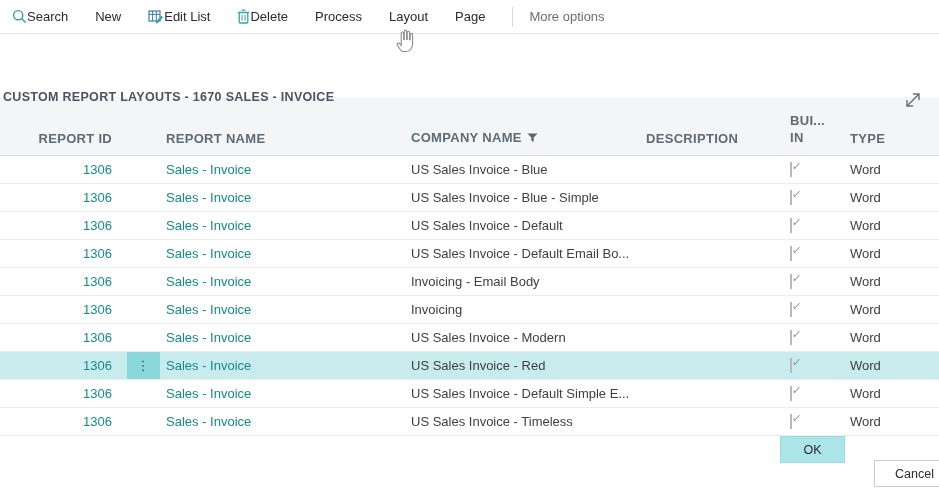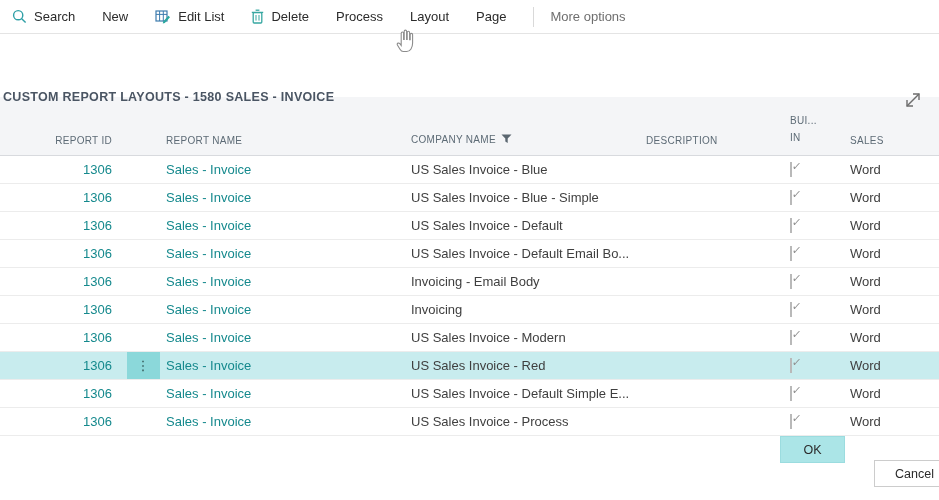--- a/index.html
+++ b/index.html
@@ -16,21 +16,20 @@
     height: 34px;
     display: flex;
     align-items: center;
     padding-left: 12px;
     border-bottom: 1px solid #e4e4e4;
     background: #fff;
   }
   .tb-item {
     display: flex;
     align-items: center;
-    gap: 7px;
     font-size: 13px;
     color: #2b2b2b;
     margin-right: 27px;
     cursor: pointer;
     white-space: nowrap;
   }
   .tb-item svg { display: block; }
   .tb-sep {
     width: 1px; height: 20px;
     background: #d9d9d9;
@@ -74,26 +73,27 @@
     grid-template-columns: 120px 46px 244px 235px 143px 57px 1fr;
     align-items: center;
   }
   .grid-header {
     height: 59px;
     background: #f4f5f7;
     border-bottom: 1px solid #d8dade;
     align-items: end;
   }
   .hcell {
-    font-size: 10px;
+    font-size: 13px;
     color: #5d6b76;
     letter-spacing: 0.3px;
     padding-bottom: 9px;
     white-space: nowrap;
     overflow: hidden;
+    font-weight: bold;
   }
   .hcell.right { text-align: right; padding-right: 8px; padding-left: 16px; }
   .hcell.pad1 { padding-left: 1px; }
   .hcell.pad2 { padding-left: 2px; }
   .hcell.pad5 { padding-left: 5px; }
   .hcell .funnel { margin-left: 5px; vertical-align: -1px; }
   .hcell .two-line { display: block; line-height: 17px; }
 
   .body-row {
     height: 28px;
@@ -222,21 +222,21 @@
   </div>
 </div>
 
 <div class="hand-cursor">
   <svg width="20" height="26" viewBox="0 0 20 26">
     <path d="M7.2 24.5 c-1.6 0-2.4-1-3.2-2.3 l-2.6-4.2 c-.5-.8-.1-1.7.8-1.9.6-.1 1.2.1 1.6.6l1.4 1.7 V6.2 c0-.7.5-1.2 1.2-1.2 s1.2.5 1.2 1.2 v6.3 h.6 V4.3 c0-.7.5-1.2 1.2-1.2 s1.2.5 1.2 1.2 v8.2 h.6 V5.5 c0-.7.5-1.2 1.2-1.2 s1.2.5 1.2 1.2 v7.3 h.6 V7.6 c0-.7.5-1.2 1.2-1.2 s1.2.5 1.2 1.2 V16 c0 4.5-2.3 8.5-5.8 8.5 Z" fill="#ffffff" stroke="#8c8c8c" stroke-width="1.1"></path>
   </svg>
 </div>
 
 <div class="title-row">
-  <div class="page-title">CUSTOM REPORT LAYOUTS - 1580 SALES - INVOICE</div>
+  <div class="page-title">CUSTOM REPORT LAYOUTS - 1670 SALES - INVOICE</div>
   <div class="expand-btn">
     <svg width="22" height="22" viewBox="0 0 22 22">
         <line x1="5" y1="17" x2="17" y2="5" stroke="#6d6d6d" stroke-width="1.4"></line>
         <polyline points="11,5 17,5 17,11" fill="none" stroke="#6d6d6d" stroke-width="1.4"></polyline>
         <polyline points="5,11 5,17 11,17" fill="none" stroke="#6d6d6d" stroke-width="1.4"></polyline>
       </svg>
   </div>
 </div>
 
 <div class="grid">
@@ -247,21 +247,21 @@
     <div class="hcell pad1">
       <span>COMPANY NAME</span><span class="funnel"><svg width="11" height="10" viewBox="0 0 11 10">
             <path d="M0.5 0.5 H10.5 L6.7 4.6 V9 L4.3 7.5 V4.6 Z" fill="#5b6770"></path>
           </svg></span>
     </div>
     <div class="hcell pad1">DESCRIPTION</div>
     <div class="hcell pad2">
       <span class="two-line">BUI...</span>
       <span class="two-line">IN</span>
     </div>
-    <div class="hcell pad5">SALES</div>
+    <div class="hcell pad5">TYPE</div>
   </div>
   <div>
       <div class="grid-row body-row">
     <div class="cell right"><span class="link">1306</span></div>
     <div class="ellipsis-cell"></div>
     <div class="cell"><span class="link">Sales - Invoice</span></div>
     <div class="cell desc pad1">US Sales Invoice - Blue</div>
     <div class="cell pad1"></div>
     <div class="cell"><span class="checkbox checked"></span></div>
     <div class="cell type-cell pad5">Word</div>
@@ -337,21 +337,21 @@
     <div class="cell"><span class="link">Sales - Invoice</span></div>
     <div class="cell desc pad1">US Sales Invoice - Default Simple E...</div>
     <div class="cell pad1"></div>
     <div class="cell"><span class="checkbox checked"></span></div>
     <div class="cell type-cell pad5">Word</div>
   </div>
       <div class="grid-row body-row">
     <div class="cell right"><span class="link">1306</span></div>
     <div class="ellipsis-cell"></div>
     <div class="cell"><span class="link">Sales - Invoice</span></div>
-    <div class="cell desc pad1">US Sales Invoice - Process</div>
+    <div class="cell desc pad1">US Sales Invoice - Timeless</div>
     <div class="cell pad1"></div>
     <div class="cell"><span class="checkbox checked"></span></div>
     <div class="cell type-cell pad5">Word</div>
   </div>
     </div>
 </div>
 
 <div class="footer-btn btn-ok">OK</div>
 <div class="footer-btn btn-cancel">Cancel</div>
 

